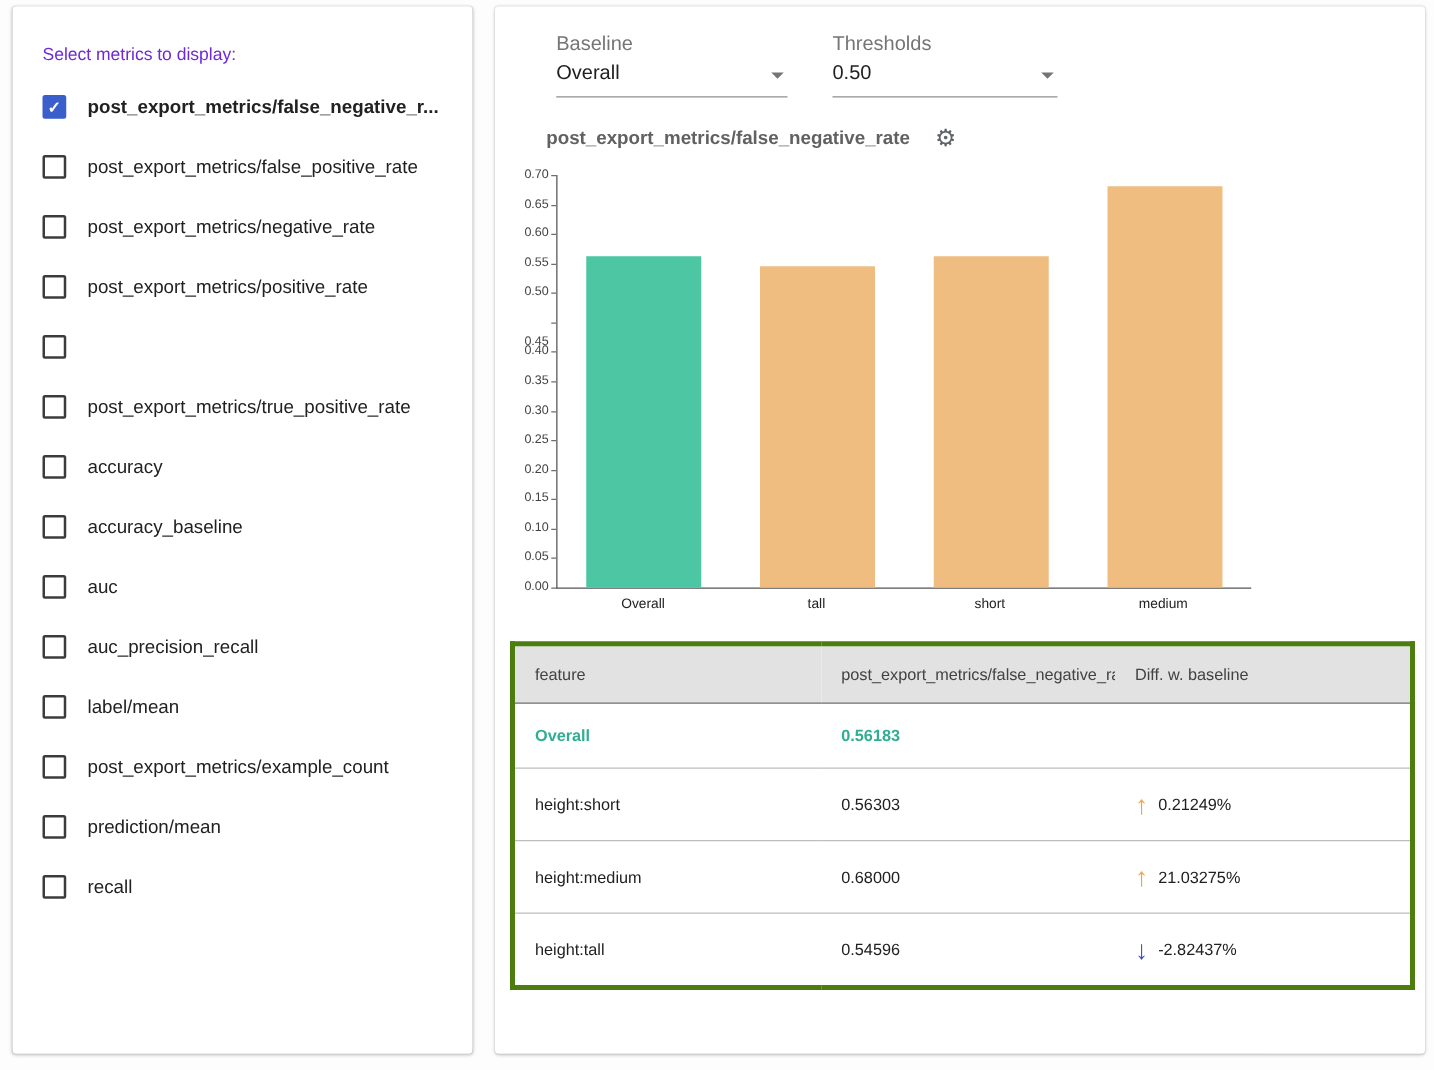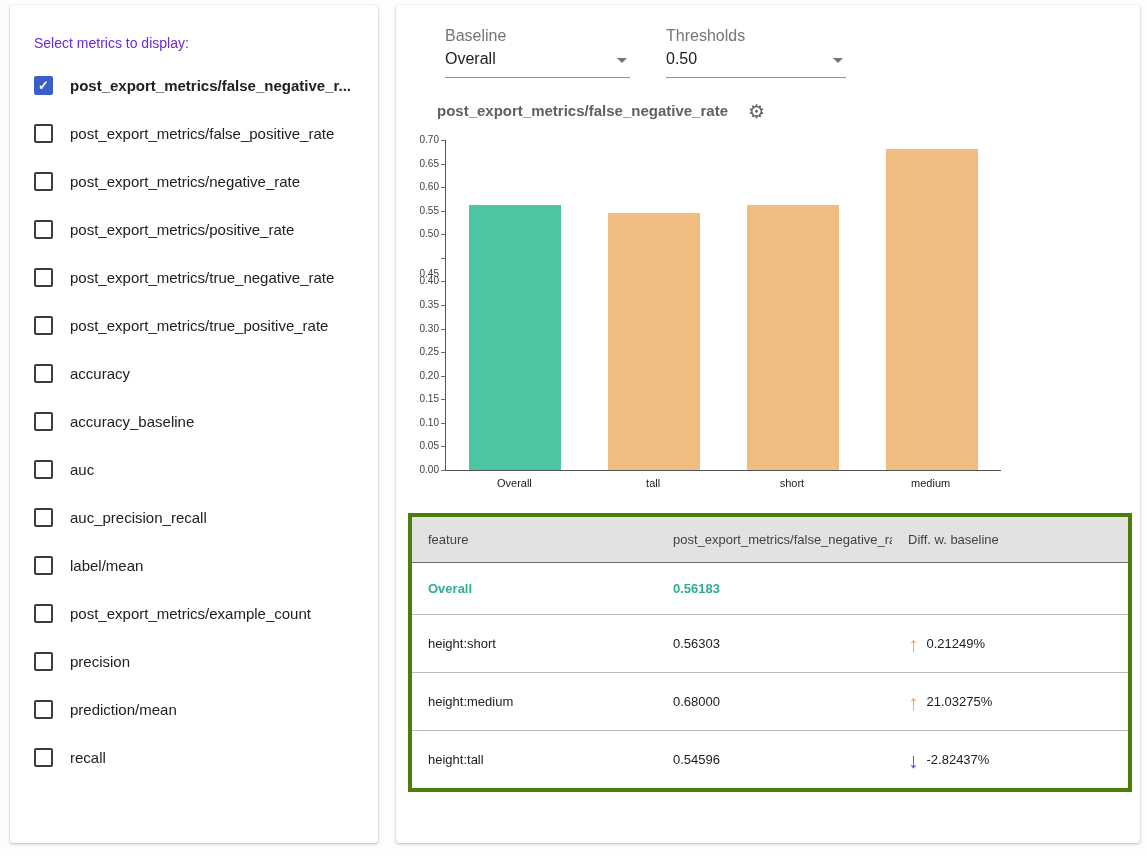--- a/index.html
+++ b/index.html
@@ -100,21 +100,20 @@
       <div class="metric-row">
         <span class="checkbox"></span>
         <span class="metric-label">post_export_metrics/negative_rate</span>
       </div>
       <div class="metric-row">
         <span class="checkbox"></span>
         <span class="metric-label">post_export_metrics/positive_rate</span>
       </div>
       <div class="metric-row">
         <span class="checkbox"></span>
-        <span class="metric-label">post_export_metrics/true_negative_rate</span>
       </div>
       <div class="metric-row">
         <span class="checkbox"></span>
         <span class="metric-label">post_export_metrics/true_positive_rate</span>
       </div>
       <div class="metric-row">
         <span class="checkbox"></span>
         <span class="metric-label">accuracy</span>
       </div>
       <div class="metric-row">
@@ -129,24 +128,20 @@
         <span class="checkbox"></span>
         <span class="metric-label">auc_precision_recall</span>
       </div>
       <div class="metric-row">
         <span class="checkbox"></span>
         <span class="metric-label">label/mean</span>
       </div>
       <div class="metric-row">
         <span class="checkbox"></span>
         <span class="metric-label">post_export_metrics/example_count</span>
-      </div>
-      <div class="metric-row">
-        <span class="checkbox"></span>
-        <span class="metric-label">precision</span>
       </div>
       <div class="metric-row">
         <span class="checkbox"></span>
         <span class="metric-label">prediction/mean</span>
       </div>
       <div class="metric-row">
         <span class="checkbox"></span>
         <span class="metric-label">recall</span>
       </div>
     </div>

